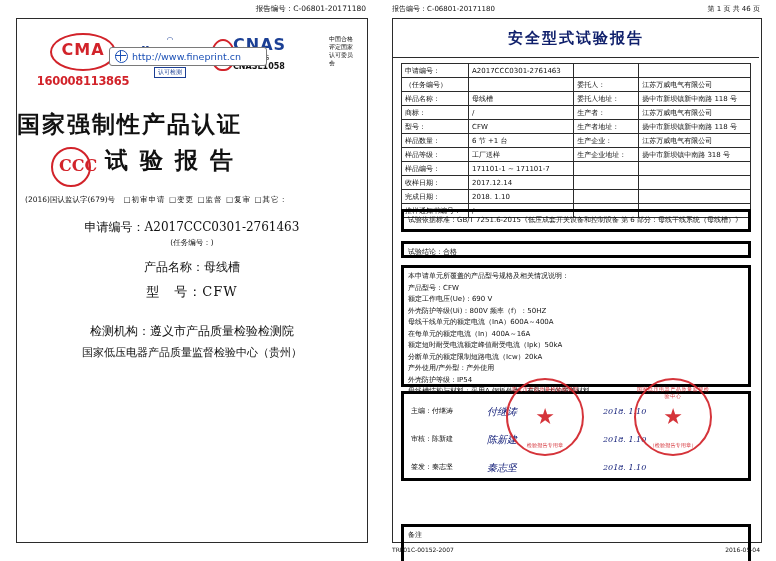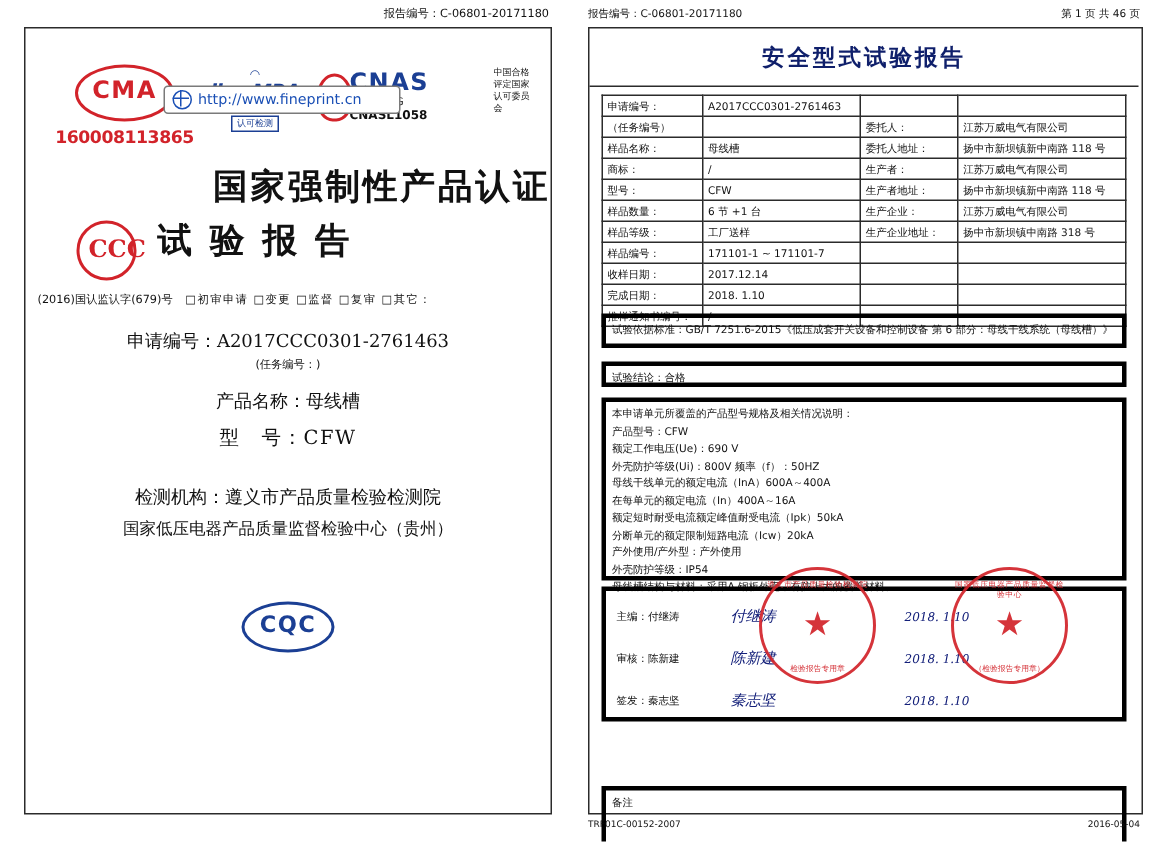--- a/index.html
+++ b/index.html
@@ -6,21 +6,21 @@
   body{width:776px;height:561px;font-family:"DejaVu Sans","Liberation Sans",sans-serif;color:#111;overflow:hidden;}
   .page{position:relative;width:776px;height:561px;}
 
   
   .sheet{position:absolute;background:#fff;border:1px solid #2b2b2b;}
 
   
   #left-sheet{left:16px;top:18px;width:350px;height:523px;}
   #left-reportno{position:absolute;left:16px;top:4px;width:350px;font-size:7.5px;text-align:right;color:#111;}
 
-  .logos{position:absolute;left:8px;top:18px;width:334px;height:72px;}
+  .logos{position:absolute;left:8px;top:8px;width:334px;height:72px;}
   .ma-block{position:absolute;left:6px;top:6px;width:104px;text-align:center;}
   .ma-ring{width:62px;height:34px;margin:0 auto;border:2.5px solid #d2232a;border-radius:50%;
            color:#d2232a;font-weight:bold;font-size:16px;line-height:30px;letter-spacing:1px;}
   .ma-num{margin-top:3px;color:#d2232a;font-weight:bold;font-size:11.5px;letter-spacing:-0.3px;}
 
   .ilac{position:absolute;left:108px;top:8px;width:74px;text-align:center;color:#1b3f94;}
   .ilac .arc{font-size:8px;color:#1b3f94;}
   .ilac .name{font-weight:bold;font-size:13px;color:#1b3f94;font-style:italic;letter-spacing:-0.5px;}
   .ilac .sub{font-size:6px;border:1px solid #1b3f94;display:inline-block;padding:0 3px;margin-top:2px;color:#1b3f94;}
 
@@ -32,21 +32,21 @@
   .cnas-txt .l3{font-size:8px;font-weight:bold;color:#111;}
   .cnas-cn{position:absolute;left:118px;top:2px;font-size:6px;line-height:8px;color:#111;}
 
   .urlbar{position:absolute;left:84px;top:20px;width:158px;height:19px;background:#fff;
           border:1px solid #7a7a7a;border-radius:3px;display:flex;align-items:center;gap:4px;padding:0 5px;box-sizing:border-box;}
   .urlbar .globe{width:11px;height:11px;border:1.3px solid #1a4fb5;border-radius:50%;position:relative;flex:none;}
   .urlbar .globe:before{content:"";position:absolute;left:4px;top:-1px;width:2px;height:11px;border-left:1.2px solid #1a4fb5;}
   .urlbar .globe:after{content:"";position:absolute;left:-1px;top:4px;width:11px;height:2px;border-top:1.2px solid #1a4fb5;}
   .urlbar span{font-size:9.5px;color:#1a4fb5;}
 
-  #cert-title{position:absolute;left:0;top:90px;width:350px;text-align:right;
+  #cert-title{position:absolute;left:0;top:90px;width:350px;text-align:left;
               font-family:"DejaVu Serif","Liberation Serif",serif;font-weight:bold;font-size:23px;letter-spacing:2px;}
   .ccc-row{position:absolute;left:34px;top:128px;width:282px;height:44px;}
   .ccc-mark{position:absolute;left:0;top:0;width:40px;height:38px;text-decoration:underline;}
   .ccc-mark .c-out{position:absolute;left:0;top:0;width:36px;height:36px;border:2.3px solid #d2232a;border-radius:50%;}
   .ccc-mark .c-in{position:absolute;left:8px;top:9px;font-size:16px;font-weight:bold;color:#d2232a;font-family:"DejaVu Serif",serif;}
   #report-title{position:absolute;left:54px;top:-2px;font-family:"DejaVu Serif","Liberation Serif",serif;
                 font-weight:bold;font-size:23px;letter-spacing:12px;}
   #cma-line{position:absolute;left:8px;top:176px;width:334px;font-size:7.5px;}
   #cma-line .boxes{margin-left:6px;letter-spacing:1px;}
 
@@ -172,23 +172,20 @@
     <div id="taskno">(任务编号：)</div>
     <div id="model">
       <span>型　号：</span><span>CFW</span>
     </div>
 
     <div id="org1">
       <span>检测机构：</span><span>遵义市产品质量检验检测院</span>
     </div>
     <div id="org2">国家低压电器产品质量监督检验中心（贵州）</div>
 
-    <div id="cqc">
-      <span class="oval">CQC</span>
-    </div>
   </div>
 
   <div id="r-head">
     <span class="l">
       <span>报告编号：</span><span>C-06801-20171180</span>
     </span>
     <span class="r">第 1 页 共 46 页</span>
   </div>
 
   <div class="sheet" id="right-sheet">

